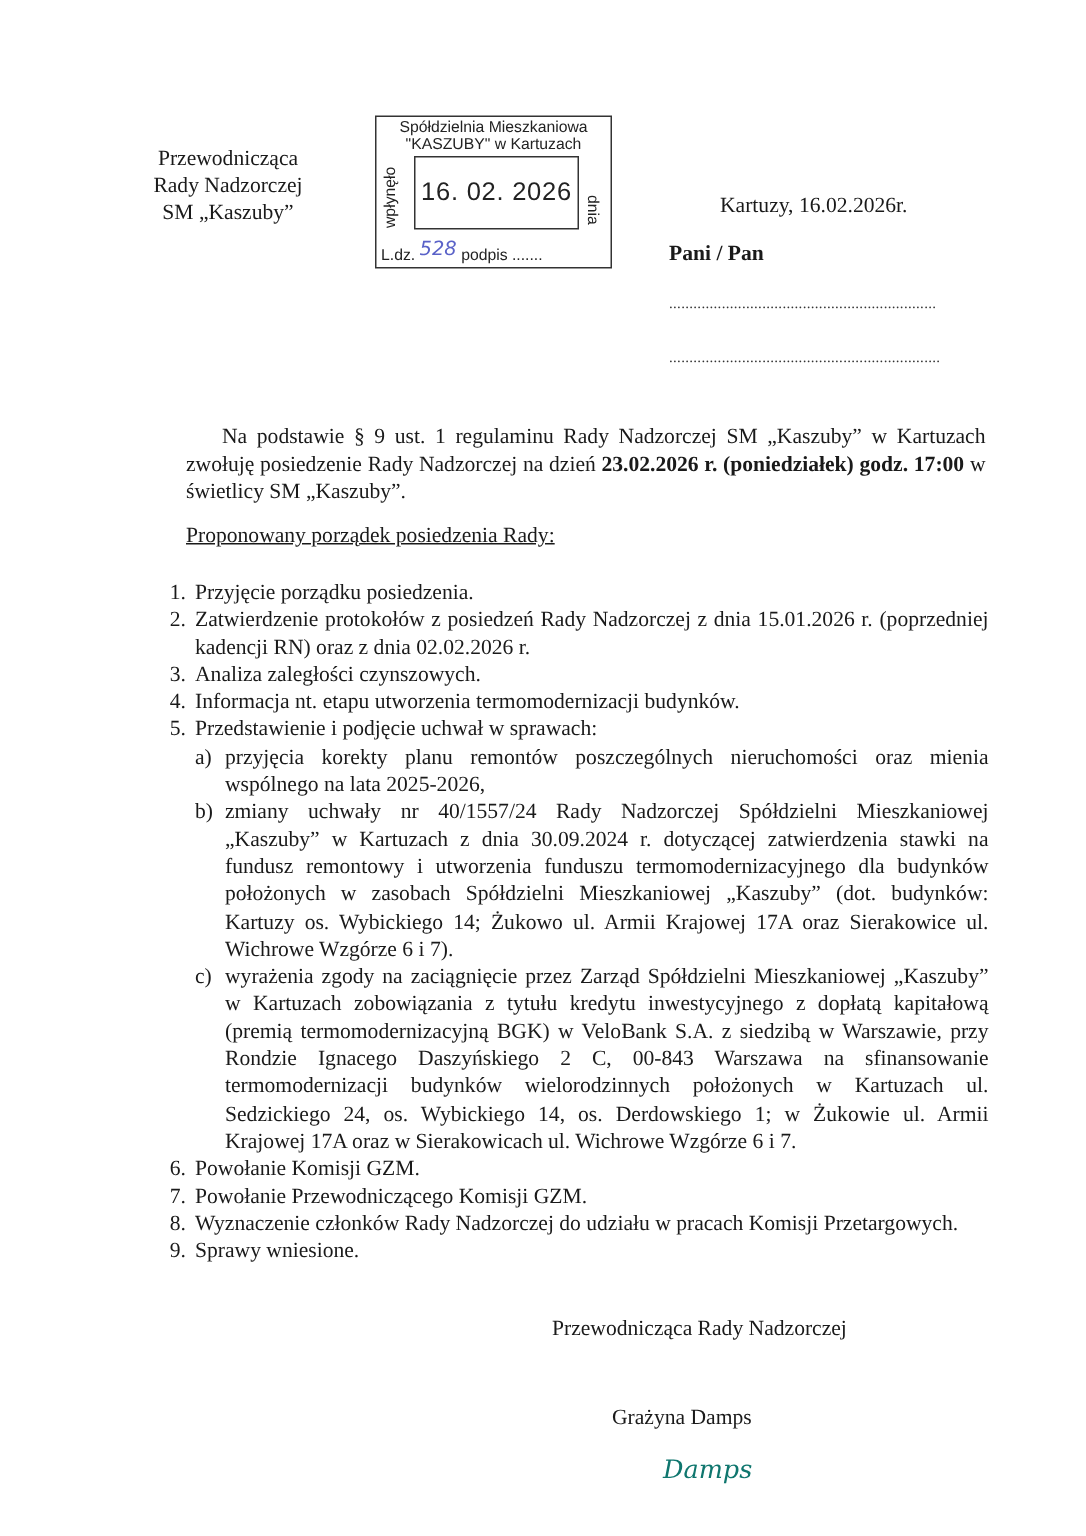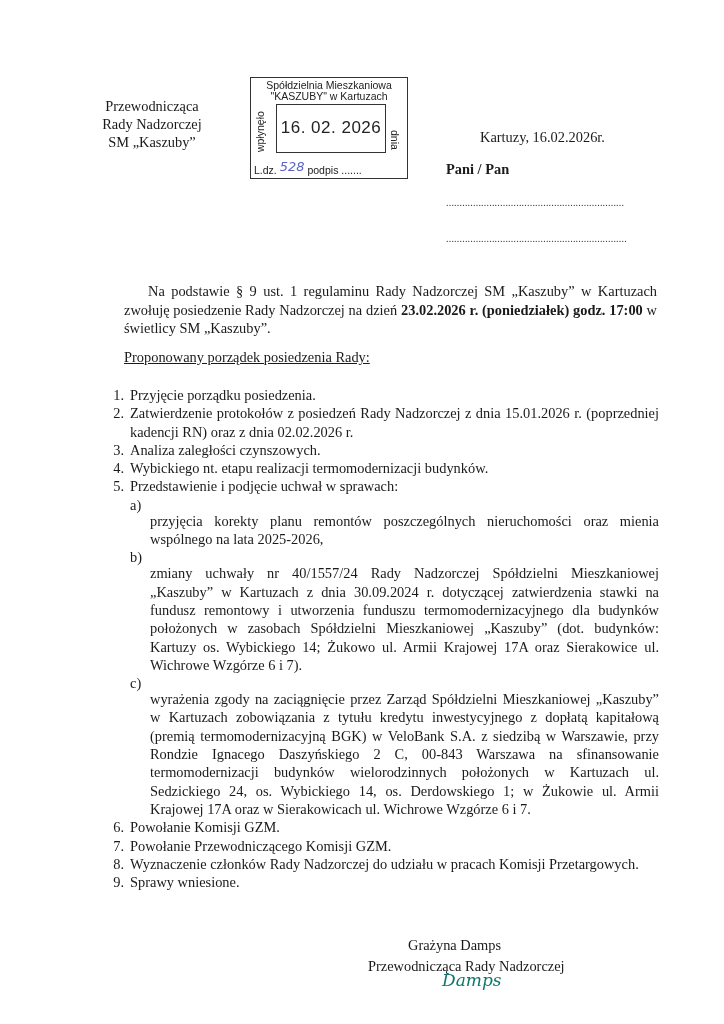--- a/index.html
+++ b/index.html
@@ -23,22 +23,22 @@
   .para { left: 124px; top: 282px; width: 533px; line-height: 18.5px; text-align: justify; }
   .para .first { display: block; text-indent: 24px; }
   .para b { font-weight: bold; }
   .agenda-title { left: 124px; top: 349px; text-decoration: underline; }
   .agenda { left: 104px; top: 386px; width: 555px; line-height: 18.3px; text-align: justify; }
   .item { display: flex; }
   .item .n { width: 26px; flex: 0 0 26px; text-align: right; padding-right: 6px; box-sizing: border-box; }
   .item .t { flex: 1; text-align: justify; }
   .sub { display: flex; margin-left: 26px; }
   .sub .n { width: 20px; flex: 0 0 20px; }
-  .sub .t { flex: 1; text-align: justify; margin-top: 16px; }
-  .sig-title { left: 368px; top: 958px; }
+  .sub .t { flex: 1; text-align: justify; }
+  .sig-title { left: 368px; top: 878px; }
   .signature { left: 414px; top: 970px; color: #0f766e; font-family: "DejaVu Serif", serif; font-style: italic; font-size: 17px; margin-left: 28px; }
   .sig-name { left: 408px; top: 937px; }
 </style>
 </head>
 <body>
 
 <div class="abs sender center">
   <div>Przewodnicząca</div>
   <div>Rady Nadzorczej</div>
   <div>SM „Kaszuby”</div>
@@ -81,21 +81,21 @@
   <div class="item">
       <span class="n">2.</span>
       <span class="t">Zatwierdzenie protokołów z posiedzeń Rady Nadzorczej z dnia 15.01.2026 r. (poprzedniej kadencji RN) oraz z dnia 02.02.2026 r.</span>
     </div>
   <div class="item">
       <span class="n">3.</span>
       <span class="t">Analiza zaległości czynszowych.</span>
     </div>
   <div class="item">
       <span class="n">4.</span>
-      <span class="t">Wybickiego nt. etapu realizacji termomodernizacji budynków.</span>
+      <span class="t">Informacja nt. etapu utworzenia termomodernizacji budynków.</span>
     </div>
   <div class="item">
       <span class="n">5.</span>
       <span class="t">Przedstawienie i podjęcie uchwał w sprawach:</span>
     </div>
   <div class="sub">
       <span class="n">a)</span>
       <span class="t">przyjęcia korekty planu remontów poszczególnych nieruchomości oraz mienia wspólnego na lata 2025-2026,</span>
     </div>
   <div class="sub">

